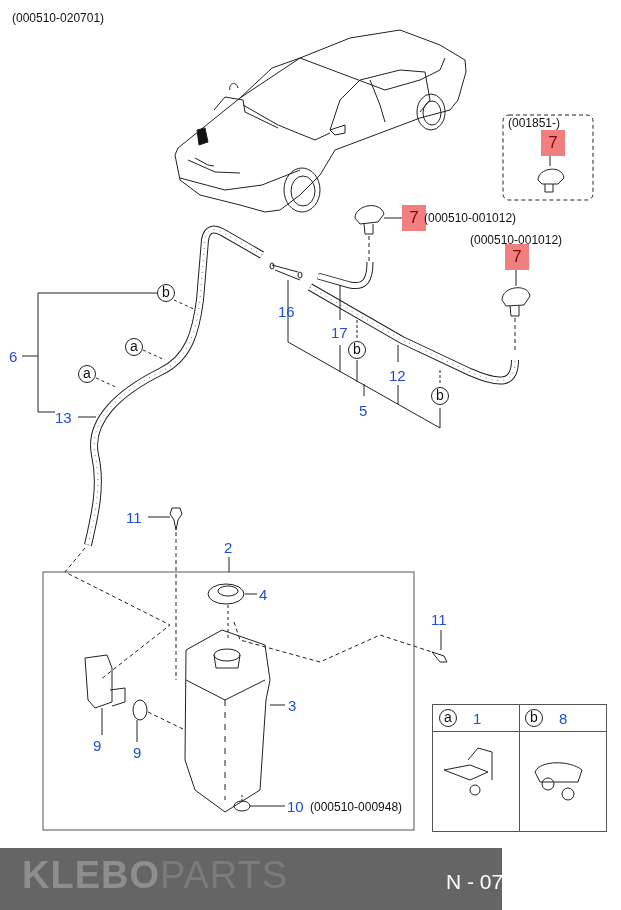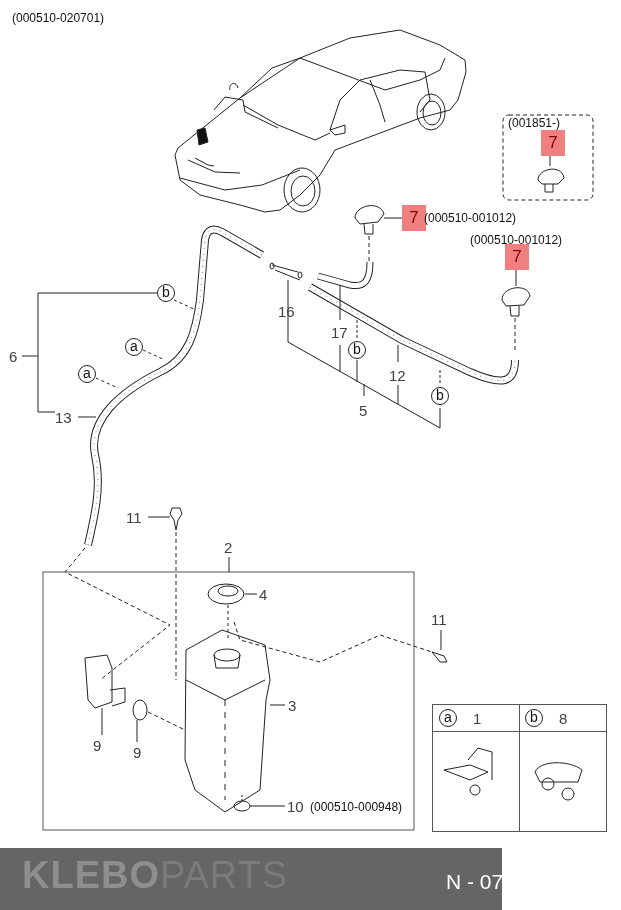--- a/index.html
+++ b/index.html
@@ -1,17 +1,17 @@
 <!DOCTYPE html>
 <html><head>
 <meta charset="utf-8">
 <style>
   html, body { margin:0; padding:0; background:#fff; }
   body { width:621px; height:910px; position:relative; overflow:hidden; font-family:"Liberation Sans", sans-serif; }
-  .txt { position:absolute; font-size:15px; color:#404040; line-height:1; white-space:nowrap; }
+  .txt { position:absolute; font-size:15px; color:#1d4ed8; line-height:1; white-space:nowrap; }
   .code { position:absolute; font-size:12px; color:#111; line-height:1; white-space:nowrap; }
   .hl { position:absolute; background:#f08080; color:#8b0000; font-size:17px; text-align:center; line-height:26px; width:24px; height:26px; }
   svg.d { position:absolute; left:0; top:0; }
   .footer { position:absolute; left:0; top:848px; width:502px; height:62px; background:#656565; }
   .logo { position:absolute; left:22px; top:6px; font-size:38px; font-weight:bold; color:#8e8e8e; letter-spacing:1px; }
   .logo .thin { font-weight:normal; color:#7b7b7b; }
   .ftitle { position:absolute; left:112px; top:22px; font-size:21px; color:#fff; white-space:nowrap; }
   .fcode { position:absolute; left:446px; top:22px; font-size:21px; color:#fff; white-space:nowrap;text-align:center; }
   .legend { position:absolute; left:432px; top:704px; width:173px; height:126px; border:1px solid #555; }
   .legend .hdr { position:absolute; top:0; height:26px; border-bottom:1px solid #555; width:100%; }

